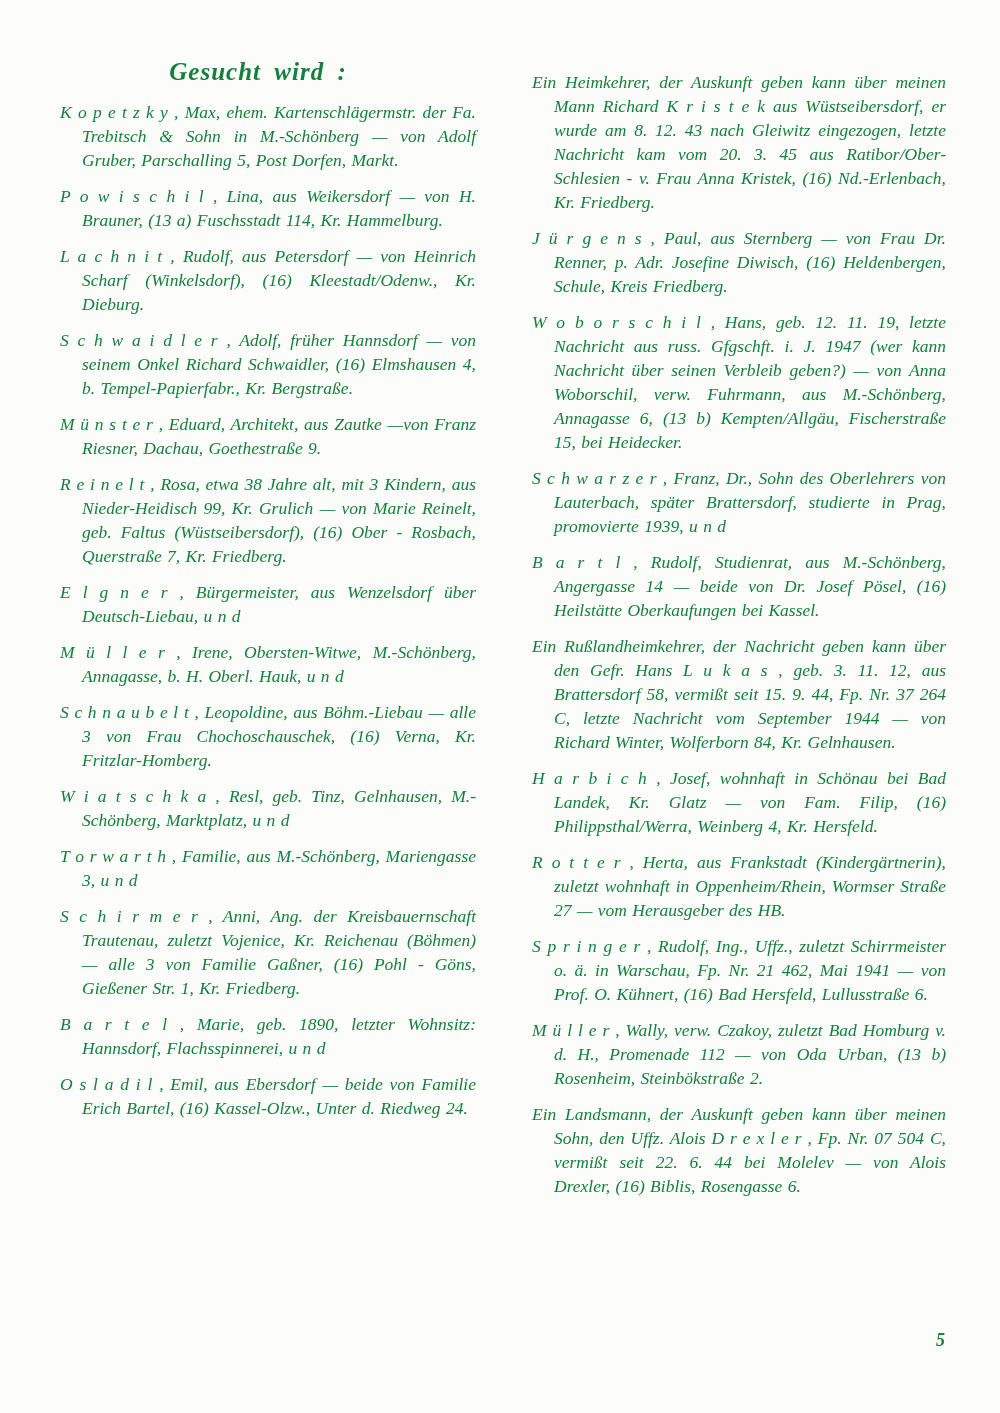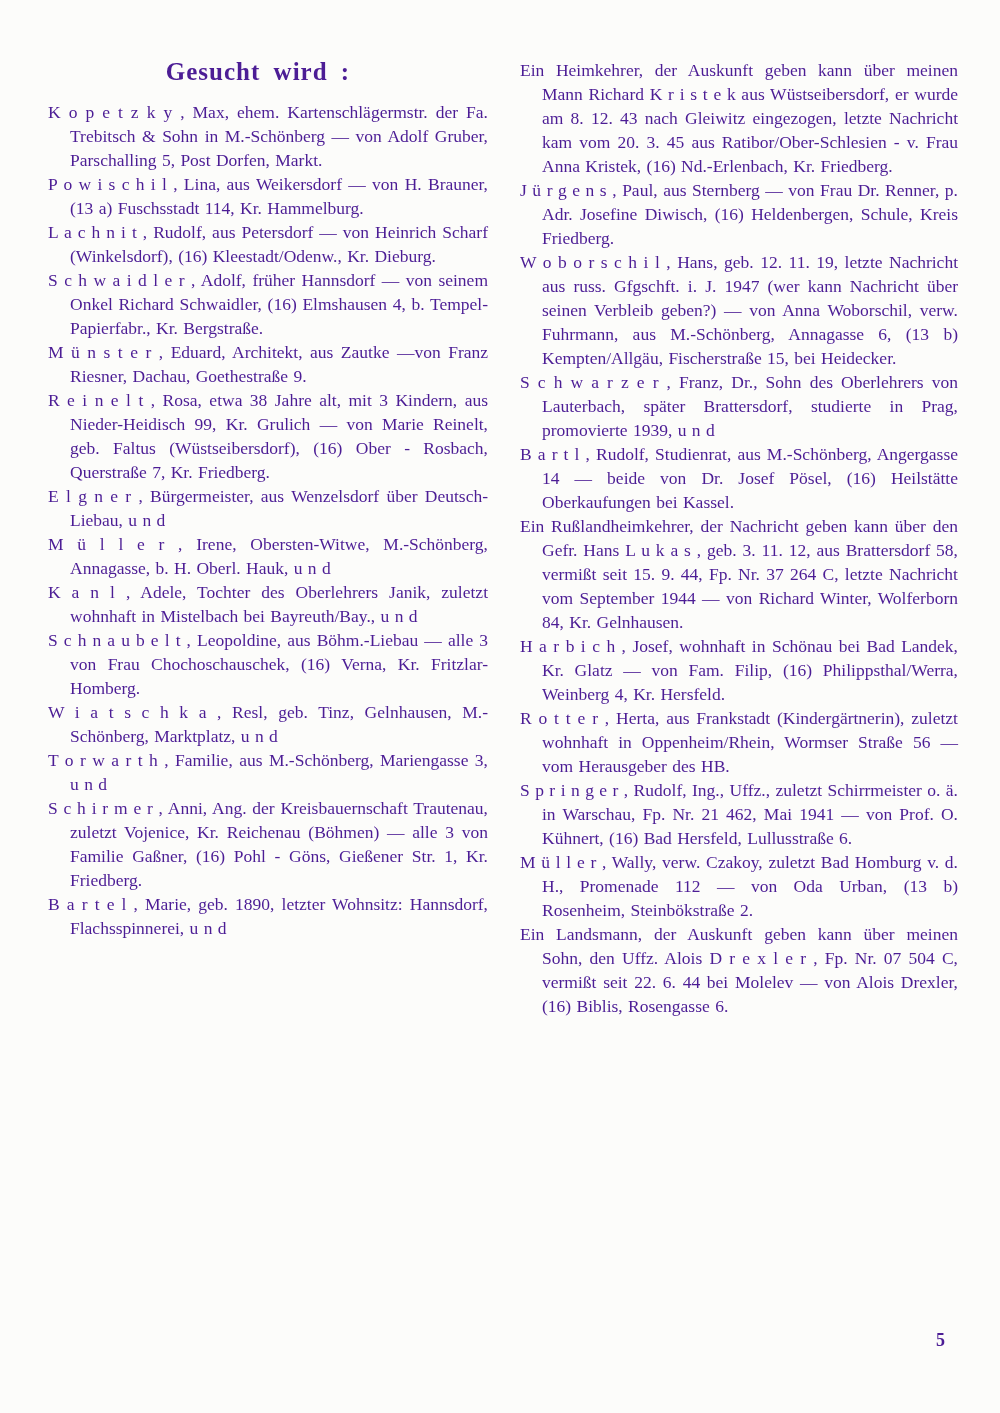--- a/index.html
+++ b/index.html
@@ -6,24 +6,25 @@
     margin: 0;
     padding: 0;
     background: #e8e8e6;
   }
   .page {
     position: relative;
     width: 1000px;
     height: 1413px;
     margin: 0 auto;
     background: #fcfcfa;
-    color: #4c1d95;
+    color: #15803d;
     font-family: "Liberation Serif", "DejaVu Serif", serif;
     overflow: hidden;
     box-sizing: border-box;
+    font-style: italic;
   }
   .columns {
     display: flex;
     gap: 32px;
     padding: 58px 42px 0 48px;
     box-sizing: border-box;
   }
   .col {
     width: 440px;
     box-sizing: border-box;
@@ -34,21 +35,21 @@
   .page-title {
     text-align: center;
     font-weight: bold;
     font-size: 25px;
     letter-spacing: 1px;
     word-spacing: 6px;
     margin: 0 0 14px 0;
     padding-right: 20px;
   }
   .entry {
-    margin: 0;
+    margin: 12px;
     font-size: 17.5px;
     line-height: 24px;
     text-align: justify;
     padding-left: 22px;
     text-indent: -22px;
     word-spacing: 1px;
   }
   .page-number {
     position: absolute;
     right: 55px;
@@ -66,36 +67,36 @@
       <h1 class="page-title">Gesucht wird :</h1>
 
     <p class="entry">K o p e t z k y ,  Max, ehem. Kartenschlägermstr. der Fa. Trebitsch &amp; Sohn in M.-Schönberg — von Adolf Gruber, Parschalling 5, Post Dorfen, Markt.</p>
         <p class="entry">P o w i s c h i l ,  Lina, aus Weikersdorf — von H. Brauner, (13 a) Fuschsstadt 114, Kr. Hammelburg.</p>
         <p class="entry">L a c h n i t ,  Rudolf, aus Petersdorf — von Heinrich Scharf (Winkelsdorf), (16) Kleestadt/Odenw., Kr. Dieburg.</p>
         <p class="entry">S c h w a i d l e r ,  Adolf, früher Hannsdorf — von seinem Onkel Richard Schwaidler, (16) Elmshausen 4, b. Tempel-Papierfabr., Kr. Bergstraße.</p>
         <p class="entry">M ü n s t e r ,  Eduard, Architekt, aus Zautke —von Franz Riesner, Dachau, Goethestraße 9.</p>
         <p class="entry">R e i n e l t ,  Rosa, etwa 38 Jahre alt, mit 3 Kindern, aus Nieder-Heidisch 99, Kr. Grulich — von Marie Reinelt, geb. Faltus (Wüstseibersdorf), (16) Ober - Rosbach, Querstraße 7, Kr. Friedberg.</p>
         <p class="entry">E l g n e r ,  Bürgermeister, aus Wenzelsdorf über Deutsch-Liebau, u n d</p>
         <p class="entry">M ü l l e r ,  Irene, Obersten-Witwe, M.-Schönberg, Annagasse, b. H. Oberl. Hauk, u n d</p>
-        <p class="entry">K a n l ,  Adele, Tochter des Oberlehrers Janik, zuletzt wohnhaft in Mistelbach bei Bayreuth/Bay., u n d</p>
         <p class="entry">S c h n a u b e l t ,  Leopoldine, aus Böhm.-Liebau — alle 3 von Frau Chochoschauschek, (16) Verna, Kr. Fritzlar-Homberg.</p>
         <p class="entry">W i a t s c h k a ,  Resl, geb. Tinz, Gelnhausen, M.-Schönberg, Marktplatz, u n d</p>
         <p class="entry">T o r w a r t h ,  Familie, aus M.-Schönberg, Mariengasse 3, u n d</p>
         <p class="entry">S c h i r m e r ,  Anni, Ang. der Kreisbauernschaft Trautenau, zuletzt Vojenice, Kr. Reichenau (Böhmen) — alle 3 von Familie Gaßner, (16) Pohl - Göns, Gießener Str. 1, Kr. Friedberg.</p>
         <p class="entry">B a r t e l ,  Marie, geb. 1890, letzter Wohnsitz: Hannsdorf, Flachsspinnerei, u n d</p>
+        <p class="entry">O s l a d i l ,  Emil, aus Ebersdorf — beide von Familie Erich Bartel, (16) Kassel-Olzw., Unter d. Riedweg 24.</p>
       </div>
     <div class="col col-right" id="col-right">
 
     <p class="entry">Ein Heimkehrer, der Auskunft geben kann über meinen Mann Richard K r i s t e k aus Wüstseibersdorf, er wurde am 8. 12. 43 nach Gleiwitz eingezogen, letzte Nachricht kam vom 20. 3. 45 aus Ratibor/Ober-Schlesien - v. Frau Anna Kristek, (16) Nd.-Erlenbach, Kr. Friedberg.</p>
         <p class="entry">J ü r g e n s ,  Paul, aus Sternberg — von Frau Dr. Renner, p. Adr. Josefine Diwisch, (16) Heldenbergen, Schule, Kreis Friedberg.</p>
         <p class="entry">W o b o r s c h i l ,  Hans, geb. 12. 11. 19, letzte Nachricht aus russ. Gfgschft. i. J. 1947 (wer kann Nachricht über seinen Verbleib geben?) — von Anna Woborschil, verw. Fuhrmann, aus M.-Schönberg, Annagasse 6, (13 b) Kempten/Allgäu, Fischerstraße 15, bei Heidecker.</p>
         <p class="entry">S c h w a r z e r ,  Franz, Dr., Sohn des Oberlehrers von Lauterbach, später Brattersdorf, studierte in Prag, promovierte 1939, u n d</p>
         <p class="entry">B a r t l ,  Rudolf, Studienrat, aus M.-Schönberg, Angergasse 14 — beide von Dr. Josef Pösel, (16) Heilstätte Oberkaufungen bei Kassel.</p>
         <p class="entry">Ein Rußlandheimkehrer, der Nachricht geben kann über den Gefr. Hans L u k a s , geb. 3. 11. 12, aus Brattersdorf 58, vermißt seit 15. 9. 44, Fp. Nr. 37 264 C, letzte Nachricht vom September 1944 — von Richard Winter, Wolferborn 84, Kr. Gelnhausen.</p>
         <p class="entry">H a r b i c h ,  Josef, wohnhaft in Schönau bei Bad Landek, Kr. Glatz — von Fam. Filip, (16) Philippsthal/Werra, Weinberg 4, Kr. Hersfeld.</p>
-        <p class="entry">R o t t e r ,  Herta, aus Frankstadt (Kindergärtnerin), zuletzt wohnhaft in Oppenheim/Rhein, Wormser Straße 56 — vom Herausgeber des HB.</p>
+        <p class="entry">R o t t e r ,  Herta, aus Frankstadt (Kindergärtnerin), zuletzt wohnhaft in Oppenheim/Rhein, Wormser Straße 27 — vom Herausgeber des HB.</p>
         <p class="entry">S p r i n g e r ,  Rudolf, Ing., Uffz., zuletzt Schirrmeister o. ä. in Warschau, Fp. Nr. 21 462, Mai 1941 — von Prof. O. Kühnert, (16) Bad Hersfeld, Lullusstraße 6.</p>
         <p class="entry">M ü l l e r ,  Wally, verw. Czakoy, zuletzt Bad Homburg v. d. H., Promenade 112 — von Oda Urban, (13 b) Rosenheim, Steinbökstraße 2.</p>
         <p class="entry">Ein Landsmann, der Auskunft geben kann über meinen Sohn, den Uffz. Alois D r e x l e r , Fp. Nr. 07 504 C, vermißt seit 22. 6. 44 bei Molelev — von Alois Drexler, (16) Biblis, Rosengasse 6.</p>
       </div>
   </div>
   <div class="page-number">5</div>
 </div>
 
 </body></html>

